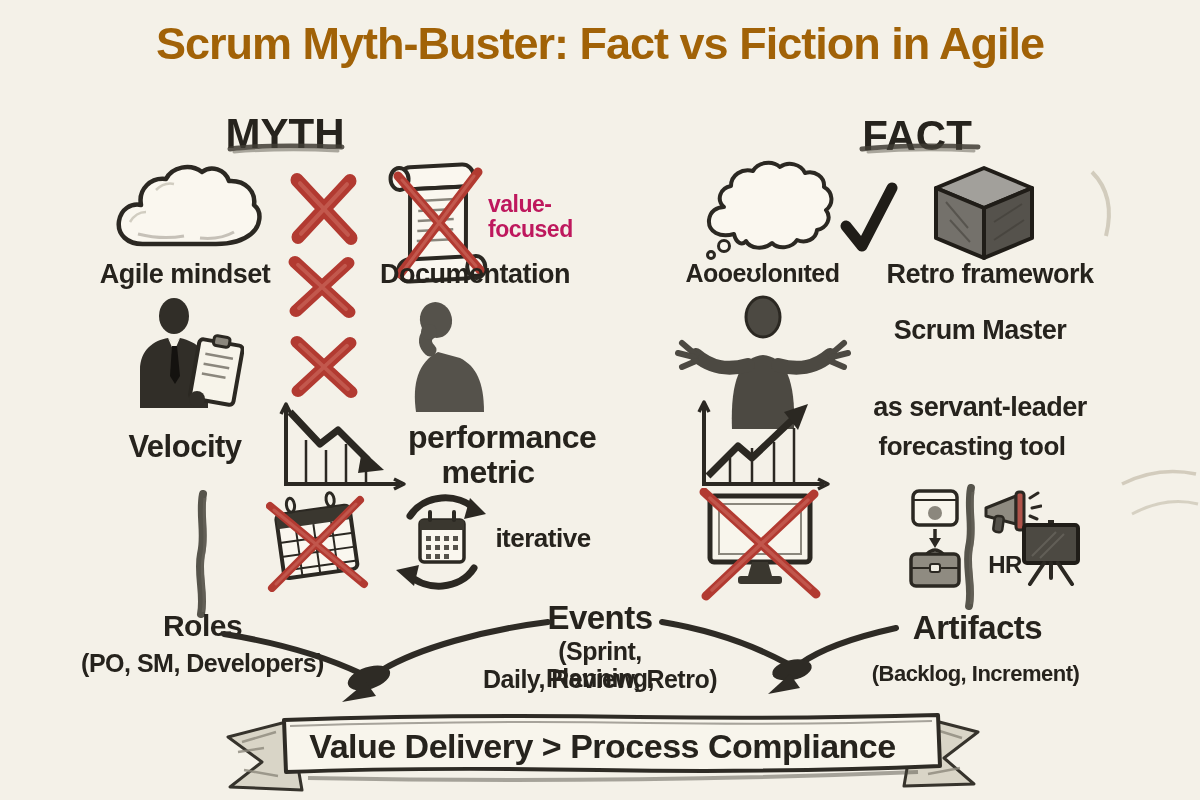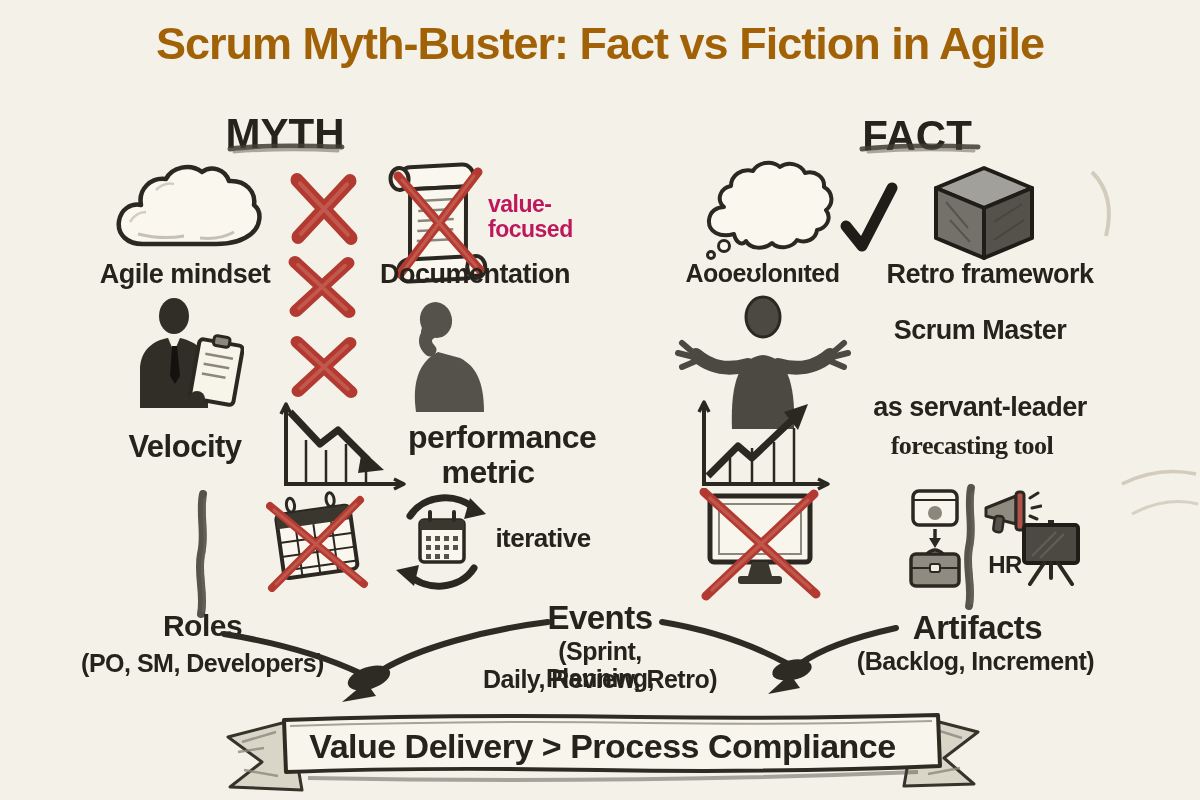--- a/index.html
+++ b/index.html
@@ -149,21 +149,21 @@
   <div class="lbl" style="left:408px;top:420px;width:160px;font-size:32px;">performance metric</div>
 
   <svg class="abs" style="left:690px;top:398px;" width="144" height="94" viewBox="0 0 144 94">
     <path d="M14 8 L14 86 L134 86" stroke="#2b2822" stroke-width="4" fill="none"></path>
     <path d="M9 14 L14 4 L19 14" stroke="#2b2822" stroke-width="3.5" fill="none" stroke-linejoin="round"></path>
     <path d="M128 81 L138 86 L128 91" stroke="#2b2822" stroke-width="3.5" fill="none" stroke-linejoin="round"></path>
     <path d="M40 60 V84 M62 50 V84 M84 44 V84 M104 30 V84" stroke="#2b2822" stroke-width="2.5"></path>
     <path d="M18 78 L48 48 L62 60 L102 22" stroke="#2b2822" stroke-width="7" fill="none" stroke-linejoin="round"></path>
     <polygon points="94,14 118,6 108,32" fill="#2b2822"></polygon>
   </svg>
-  <div class="lbl" style="left:872px;top:432px;width:200px;font-size:26px;font-family:Liberation Serif, serif;">forecasting tool</div>
+  <div class="lbl" style="left:872px;top:432px;width:200px;font-size:26px;">forecasting tool</div>
 
   <svg class="abs" style="left:266px;top:488px;" width="106" height="104" viewBox="0 0 106 104">
     <g transform="rotate(-8 50 55)">
       <rect x="14" y="22" width="74" height="64" rx="5" fill="#faf7ef" stroke="#2b2822" stroke-width="4"></rect>
       <rect x="14" y="22" width="74" height="14" fill="#3a372f"></rect>
       <ellipse cx="30" cy="14" rx="4" ry="7" fill="none" stroke="#2b2822" stroke-width="3"></ellipse>
       <ellipse cx="70" cy="14" rx="4" ry="7" fill="none" stroke="#2b2822" stroke-width="3"></ellipse>
       <path d="M14 50 H88 M14 64 H88 M14 78 H88 M32 36 V86 M50 36 V86 M68 36 V86" stroke="#2b2822" stroke-width="2"></path>
     </g>
     <path d="M4 18 L98 96 M94 12 L6 100" stroke="#b23a31" stroke-width="8" stroke-linecap="round" fill="none"></path>
@@ -243,21 +243,21 @@
   </svg>
 
   <div class="lbl" style="left:125px;top:610px;width:155px;font-size:30px;">Roles</div>
   <div class="lbl" style="left:75px;top:650px;width:255px;font-size:25px;">(PO, SM, Developers)</div>
 
   <div class="lbl" style="left:530px;top:600px;width:140px;font-size:33px;">Events</div>
   <div class="lbl" style="left:505px;top:638px;width:190px;font-size:25px;">(Sprint, Planning,</div>
   <div class="lbl" style="left:480px;top:666px;width:240px;font-size:25px;">Daily, Review, Retro)</div>
 
   <div class="lbl" style="left:900px;top:610px;width:155px;font-size:33px;">Artifacts</div>
-  <div class="lbl" style="left:853px;top:648px;width:245px;font-size:25px;">(Backlog, Increment)</div>
+  <div class="lbl" style="left:853px;top:662px;width:245px;font-size:22px;">(Backlog, Increment)</div>
 
   <svg class="abs" style="left:214px;top:612px;" width="344" height="96" viewBox="0 0 344 96">
     <path d="M10 22 C60 30 110 44 148 62" stroke="#2e2b25" stroke-width="6" fill="none" stroke-linecap="round"></path>
     <path d="M334 10 C270 18 205 36 168 58" stroke="#2e2b25" stroke-width="6" fill="none" stroke-linecap="round"></path>
     <ellipse cx="155" cy="66" rx="22" ry="11" fill="#2e2b25" transform="rotate(-18 155 66)"></ellipse>
     <polygon points="128,90 152,70 162,84" fill="#2e2b25"></polygon>
   </svg>
   <svg class="abs" style="left:650px;top:606px;" width="256" height="94" viewBox="0 0 256 94">
     <path d="M12 16 C60 24 105 40 138 58" stroke="#2e2b25" stroke-width="6" fill="none" stroke-linecap="round"></path>
     <path d="M246 22 C210 30 172 42 150 58" stroke="#2e2b25" stroke-width="6" fill="none" stroke-linecap="round"></path>

